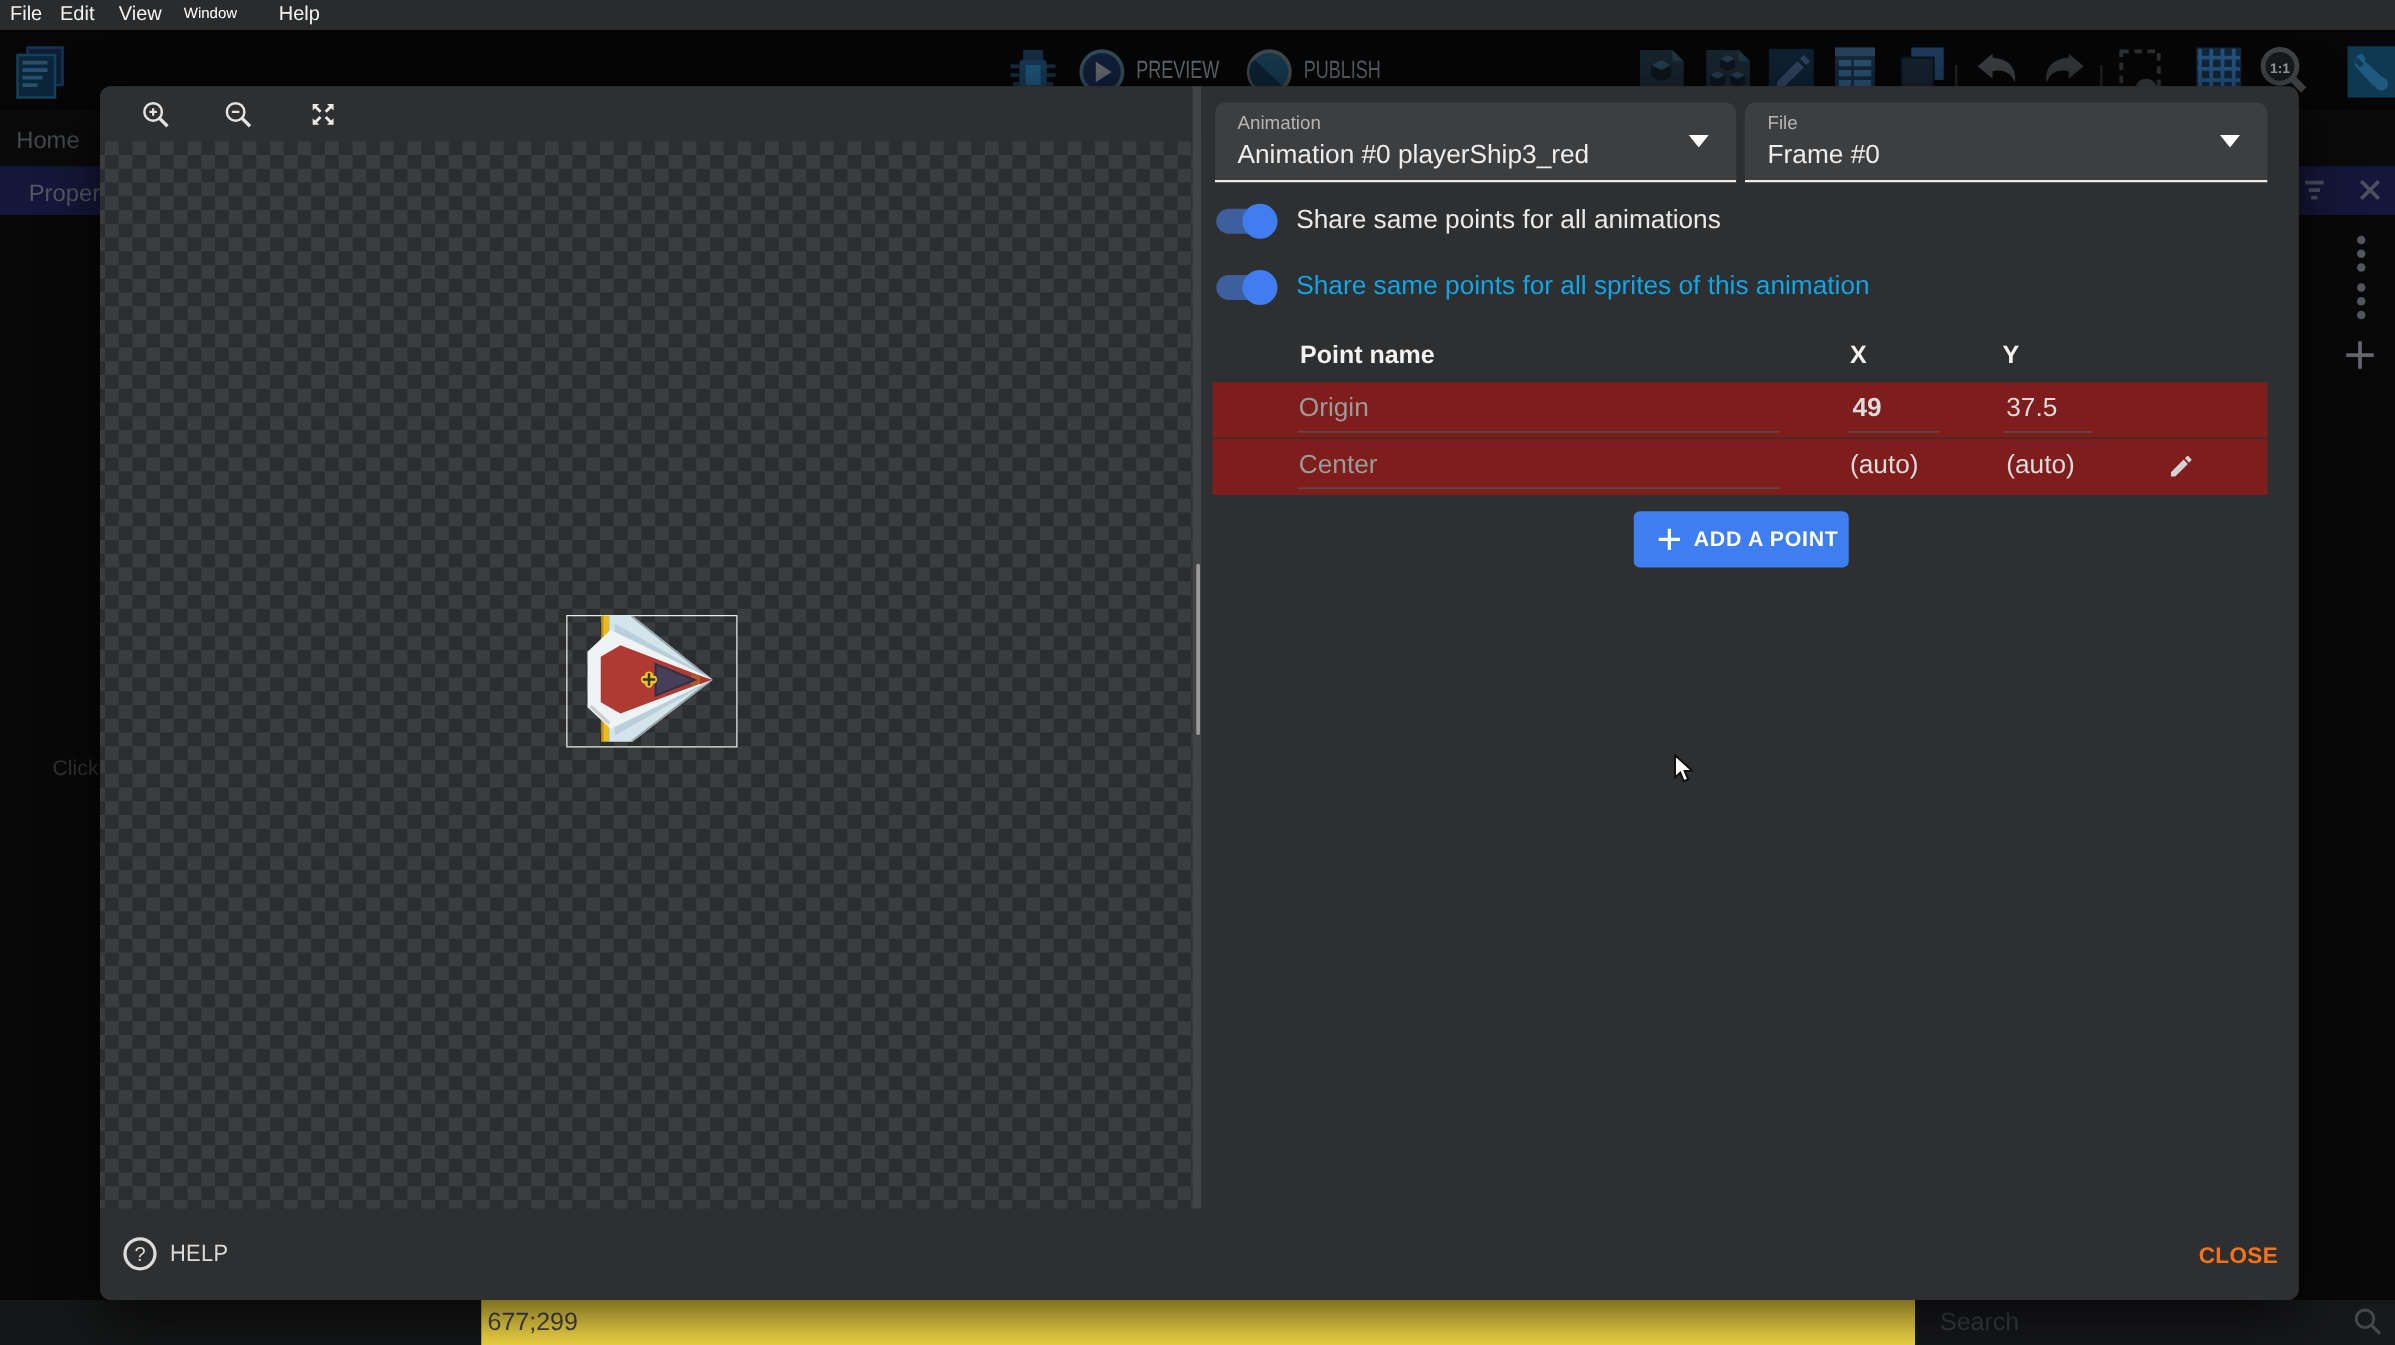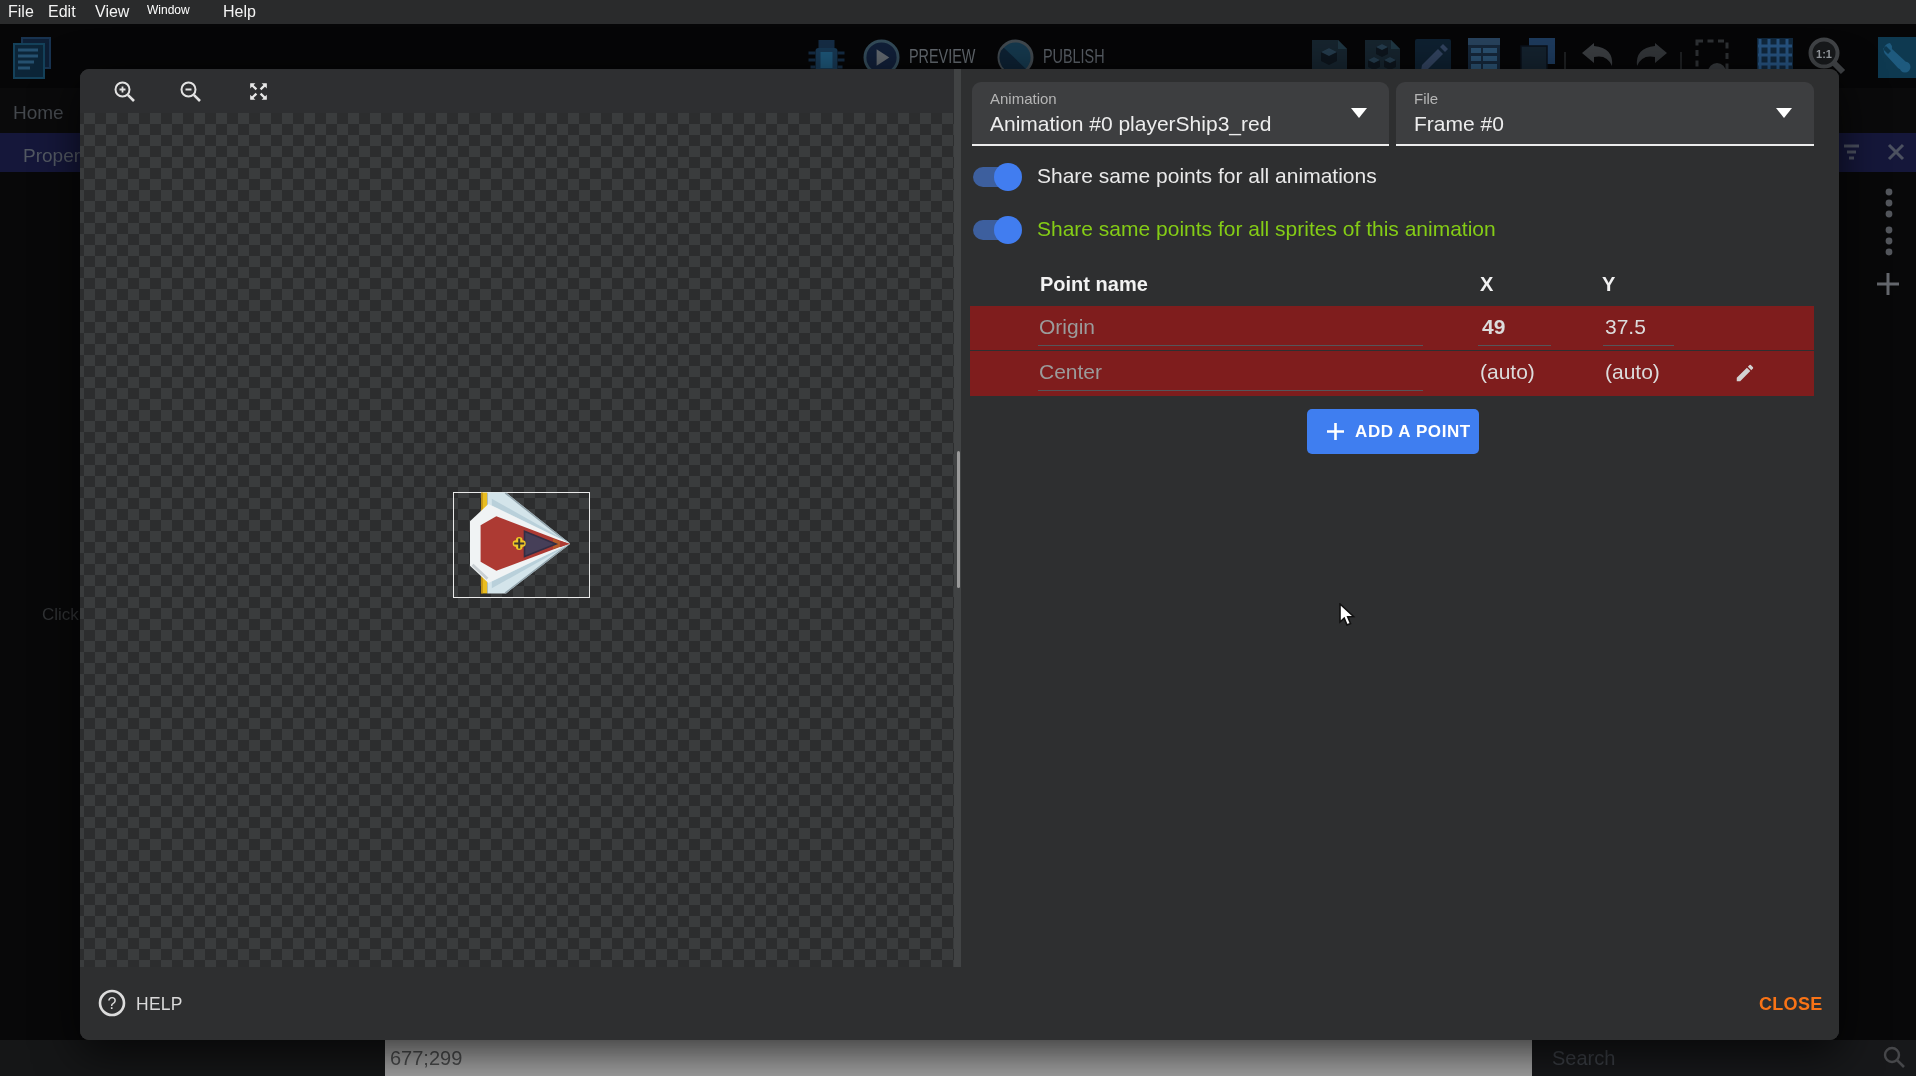--- a/index.html
+++ b/index.html
@@ -145,21 +145,21 @@
     </g>
     <path d="M49 93 v22 M38 104 h22" stroke="#64676d" stroke-width="3" fill="none"></path>
   </svg>
   <svg class="abs" style="left:1839px;top:133px;" width="77" height="39" viewBox="0 0 77 39">
     <g stroke="#4c5160" stroke-width="3" fill="none">
       <path d="M5 13 h15 M8 19 h9 M10 25 h5"></path>
       <path d="M50 12 l14 14 M64 12 l-14 14"></path>
     </g>
   </svg>
 
-  <div class="abs" style="left:0;top:1040px;width:1647px;height:36px;background:#a3a3a3;">
+  <div class="abs" style="left:0;top:1040px;width:1647px;height:36px;background:#fde047;">
     <div class="abs" style="left:0;top:0;width:385px;height:36px;background:#151617;"></div>
     <span class="abs" style="left:390px;top:7px;font-size:20px;color:#4a4b4c;">677;299</span>
     <div class="abs" style="left:1532px;top:0;width:384px;height:36px;background:#17181a;">
       <span class="abs" style="left:20px;top:7px;font-size:20px;color:#3a3e44;">Search</span>
       <svg class="abs" style="left:350px;top:5px;" width="26" height="26" viewBox="0 0 26 26">
         <circle cx="10" cy="10" r="7" stroke="#46474a" stroke-width="2.4" fill="none"></circle>
         <path d="M15.3 15.3 L22 22" stroke="#46474a" stroke-width="2.6"></path>
       </svg>
     </div>
   </div>
@@ -254,21 +254,21 @@
 
       <div class="abs" style="left:12px;top:88px;width:786px;height:40px;">
         <div class="abs" style="left:0;top:10px;width:48px;height:20px;border-radius:10px;background:#3d5f9e;"></div>
         <div class="abs" style="left:21px;top:6px;width:28px;height:28px;border-radius:50%;background:#417df0;"></div>
         <span class="abs" style="left:64px;top:7px;font-size:21px;color:#e9e9e9;">Share same points for all animations</span>
       </div>
 
       <div class="abs" style="left:12px;top:141px;width:786px;height:40px;">
         <div class="abs" style="left:0;top:10px;width:48px;height:20px;border-radius:10px;background:#3d5f9e;"></div>
         <div class="abs" style="left:21px;top:6px;width:28px;height:28px;border-radius:50%;background:#417df0;"></div>
-        <span class="abs" style="left:64px;top:7px;font-size:21px;color:#84cc16;">Share same points for all sprites of this animation</span>
+        <span class="abs" style="left:64px;top:7px;font-size:21px;color:#0ea5e9;">Share same points for all sprites of this animation</span>
       </div>
 
       <span class="abs" style="left:79px;top:204px;font-size:20px;font-weight:bold;color:#f2f2f2;">Point name</span>
       <span class="abs" style="left:519px;top:204px;font-size:20px;font-weight:bold;color:#f2f2f2;">X</span>
       <span class="abs" style="left:641px;top:204px;font-size:20px;font-weight:bold;color:#f2f2f2;">Y</span>
 
       <div class="abs" style="left:9px;top:237px;width:844px;height:90px;background:#7f1d1d;">
 
         <div class="abs" style="left:0;top:0;width:844px;height:45px;border-bottom:1px solid #2e2f30;">
           <span class="abs" style="left:69px;top:9px;font-size:21px;color:#9b9b9b;">Origin</span>

